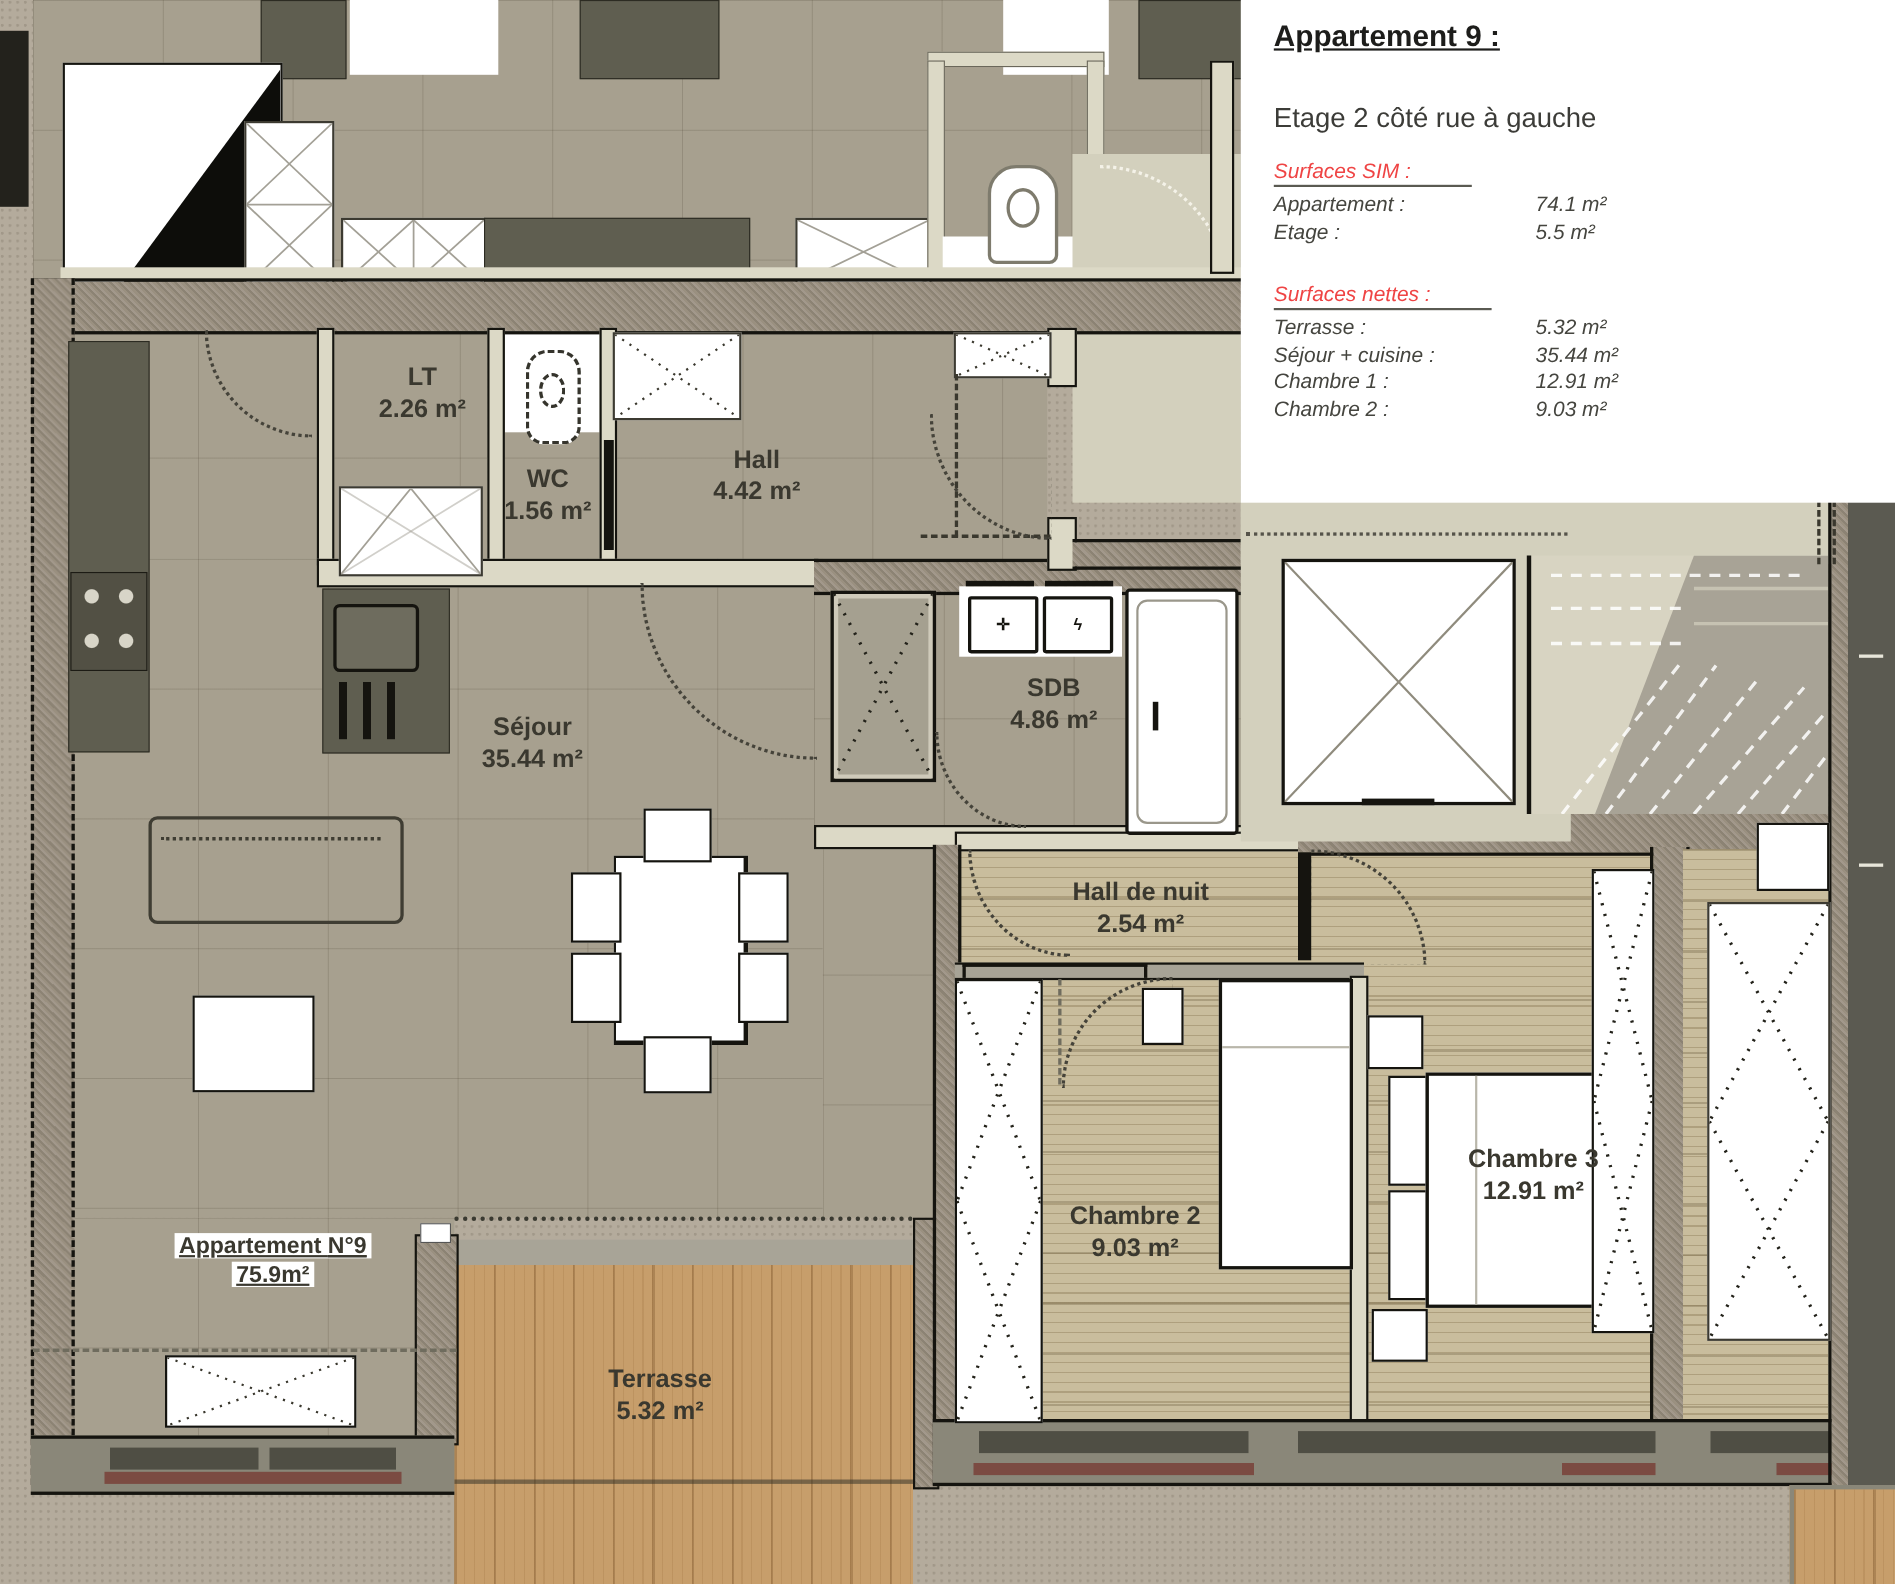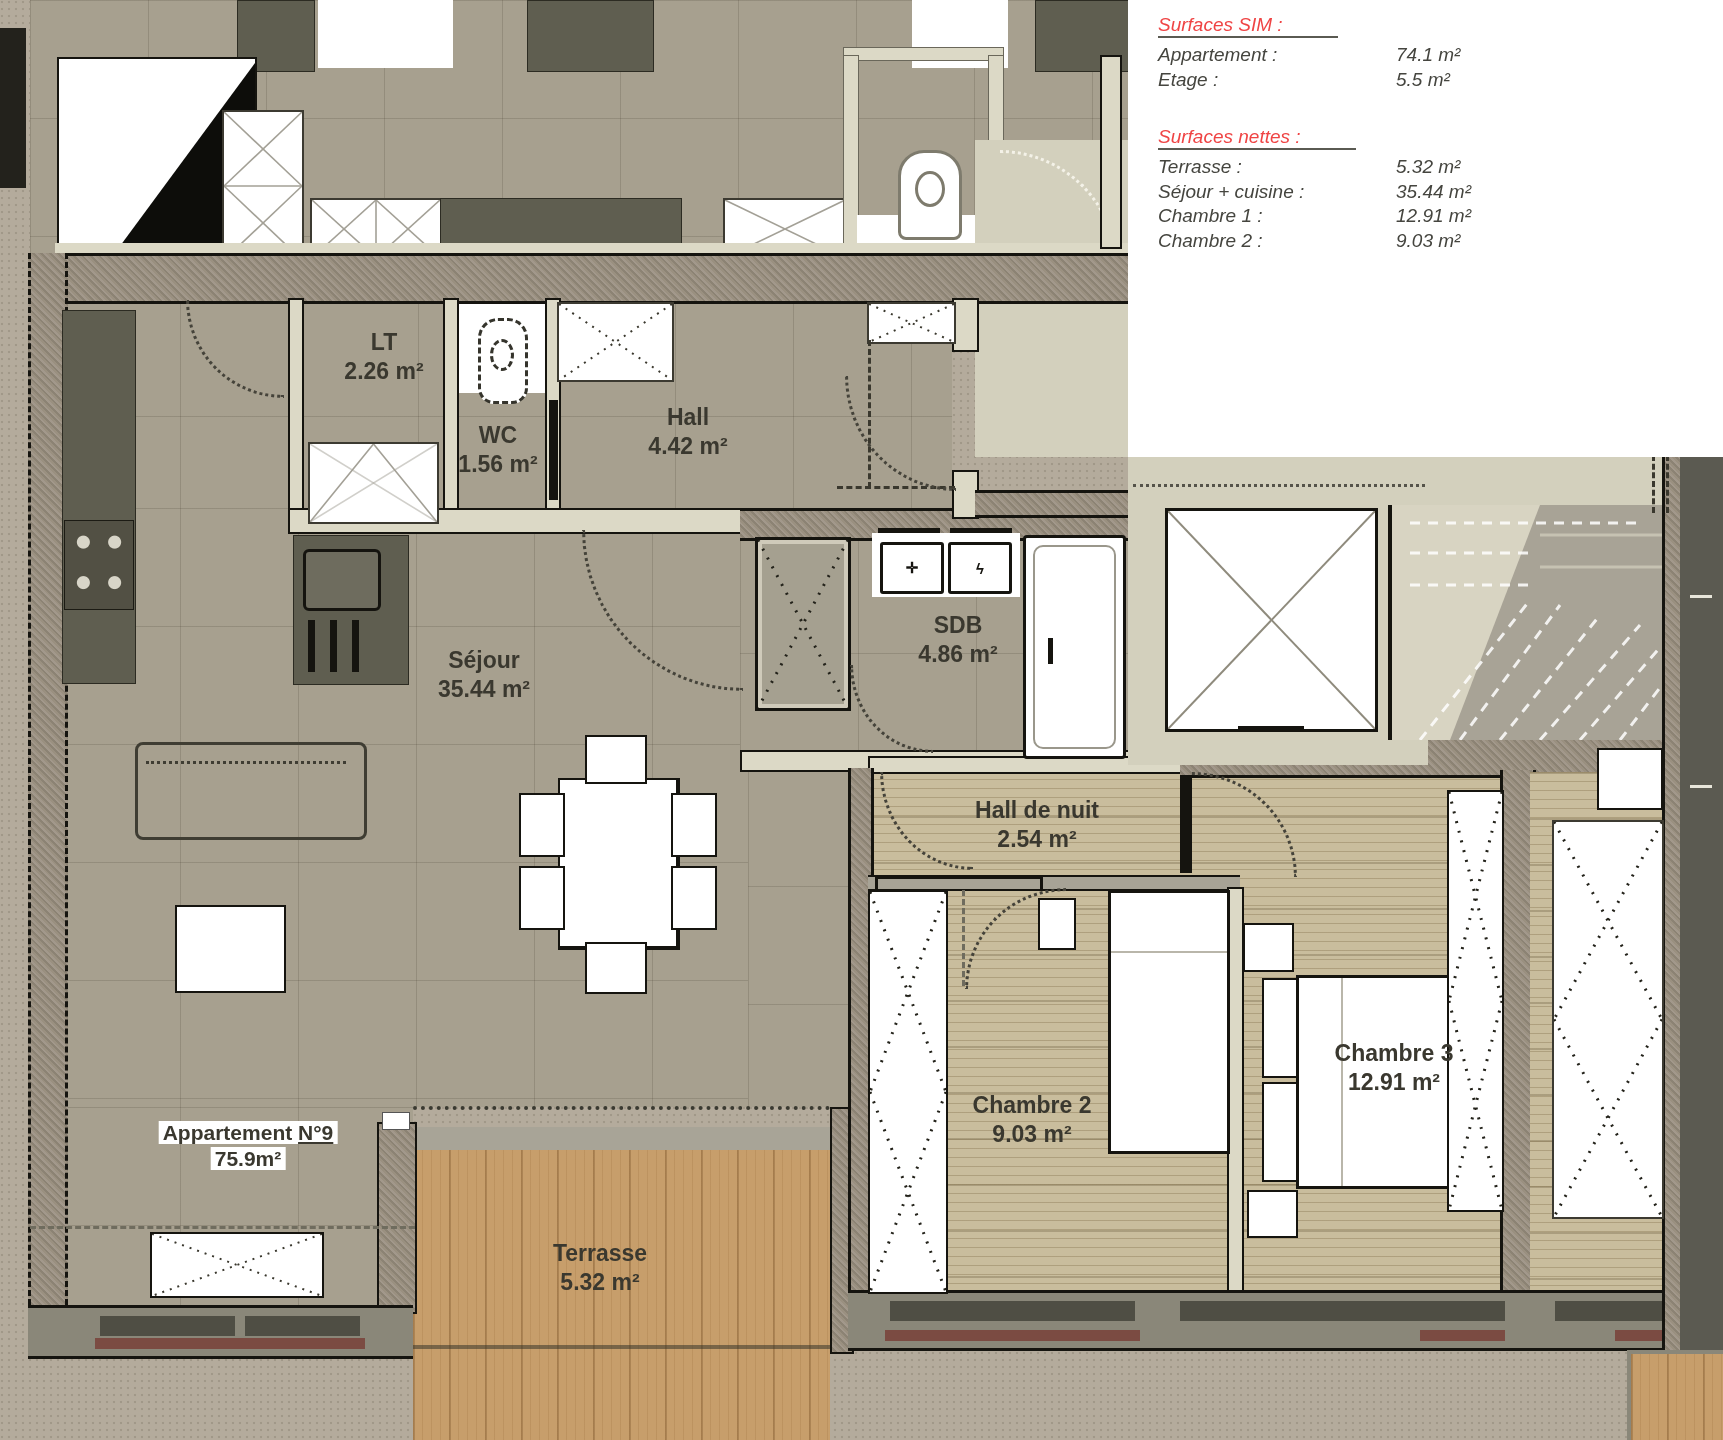--- a/index.html
+++ b/index.html
@@ -56,21 +56,21 @@
   .arc-white{border-color:#f4f2e8;}
   .dash-v{border-left:3px dashed #3a382e;}
   .dash-h{border-top:3px dashed #3a382e;}
   .dim{border-top:3px solid #15140f;border-left:3px solid #15140f;border-right:3px solid #15140f;height:10px;}
   
   .lbl{
     position:absolute;transform:translate(-50%,-50%);
     text-align:center;font-weight:700;font-size:23px;line-height:29px;
     color:#3a382f;white-space:nowrap;
   }
-  .lbl-sm{font-size:21px;line-height:26px;}
+  .lbl-sm{font-size:21px;line-height:26px;text-decoration:underline;}
   .chip{background:#fff;padding:0 4px;}
   .u{text-decoration:underline;}
   
   #info{
     position:absolute;left:1128px;top:0;width:595px;height:457px;background:#fff;
     color:#1d1d1b;padding:14px 0 0 30px;box-sizing:border-box;
   }
   #info .title{font-size:27px;font-weight:700;text-decoration:underline;margin:4px 0 44px 0;}
   #info .subtitle{font-size:25px;margin:0 0 24px 0;color:#3c3c38;}
   #info .descr{font-size:26px;font-weight:700;margin:0 0 26px 0;}
@@ -397,20 +397,22 @@
   <div class="lbl" style="left:600px;top:1268px">
     <span>Terrasse</span><br>
     <span>5.32 m²</span>
   </div>
   <div class="lbl lbl-sm" style="left:248px;top:1146px">
     <span class="chip"><span>Appartement </span><span class="u">N°9</span></span><br>
     <span class="chip">75.9m²</span>
   </div>
 
   <div id="info">
+    <div class="title">Appartement 9 :</div>
+    <div class="subtitle">Etage 2 côté rue à gauche</div>
 
     <div class="shead">Surfaces SIM :</div>
     <div class="srow">
       <span class="sl">Appartement :</span>
       <span class="sv">74.1 m²</span>
     </div>
     <div class="srow">
       <span class="sl">Etage :</span>
       <span class="sv">5.5 m²</span>
     </div>

